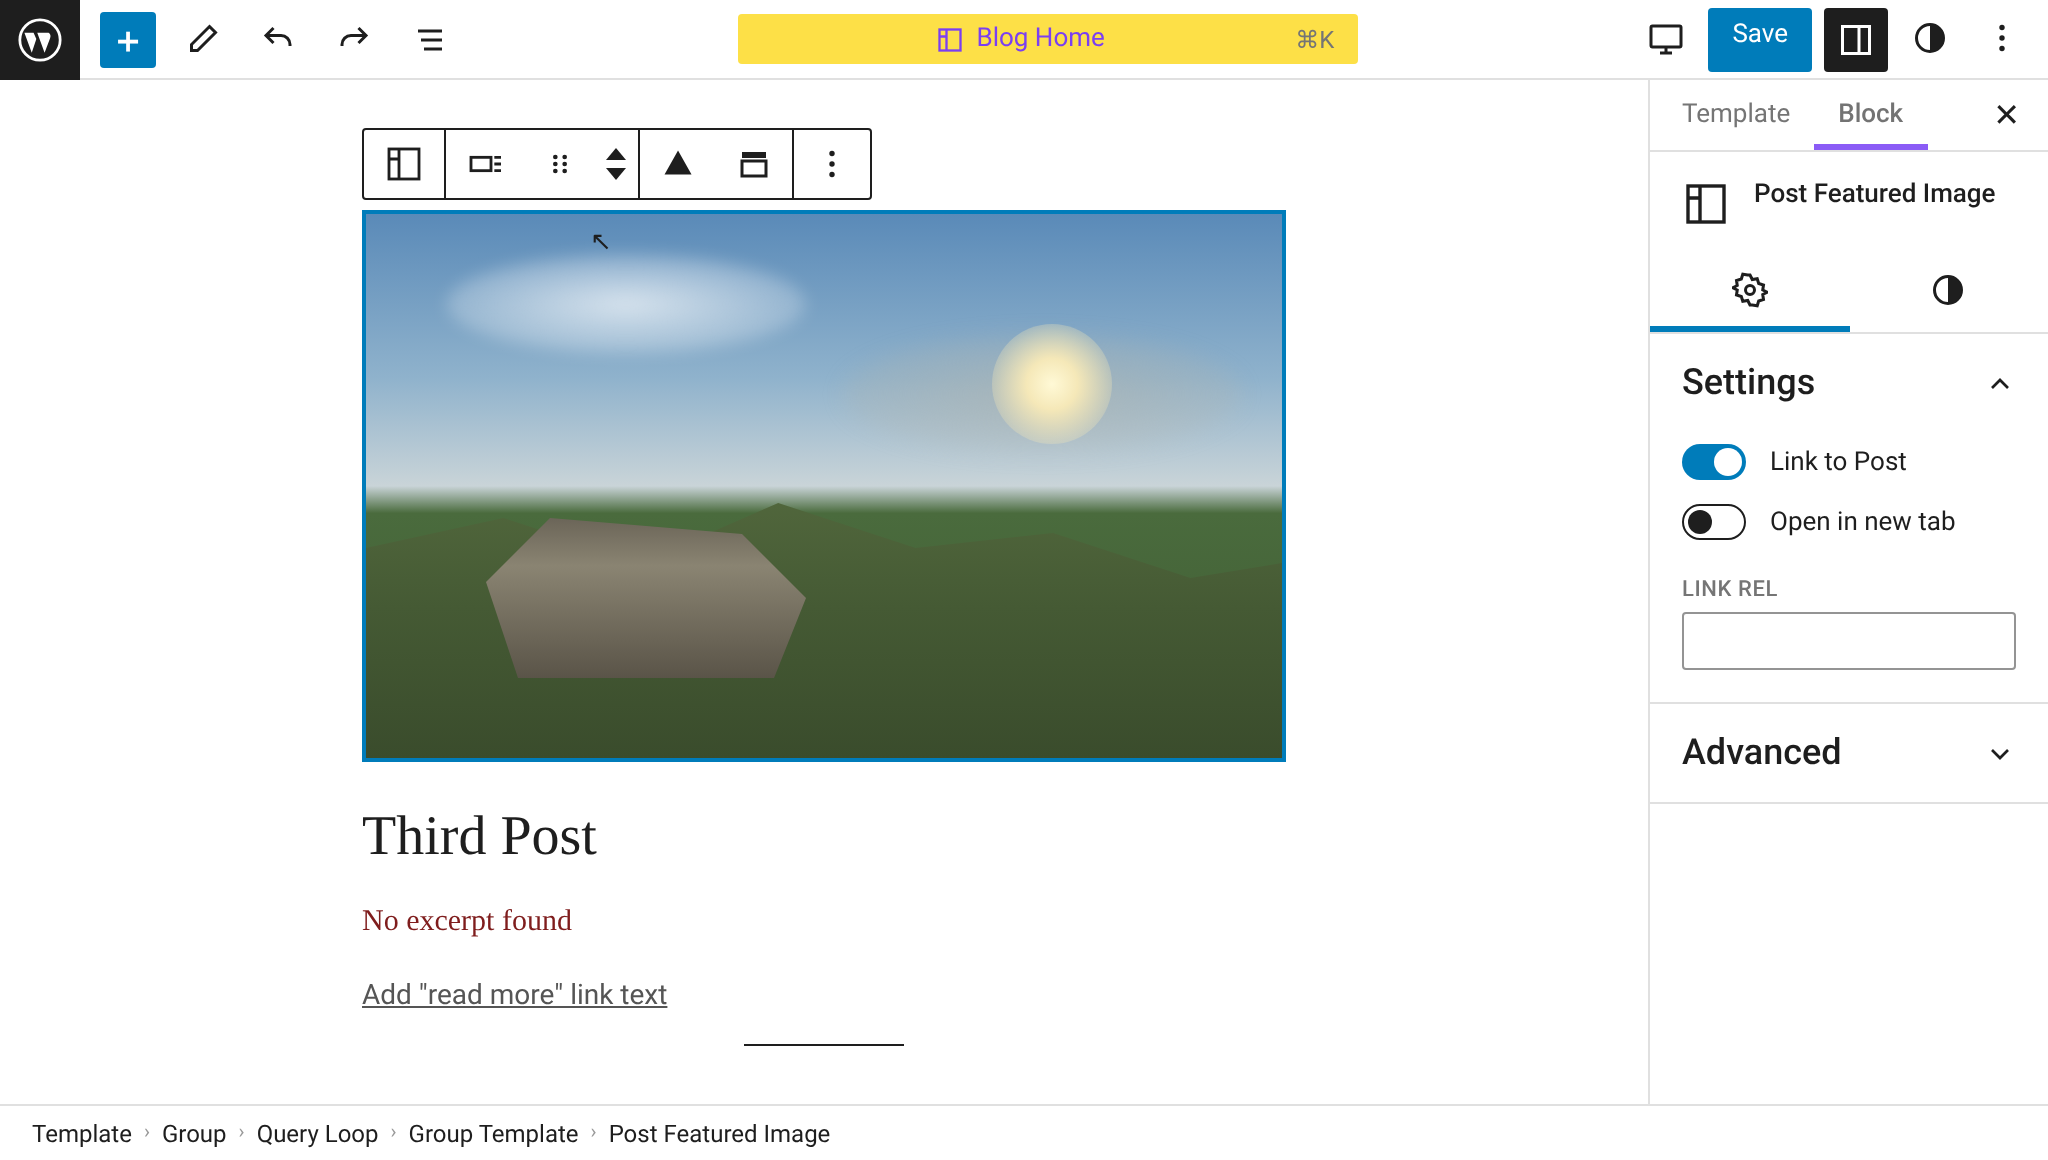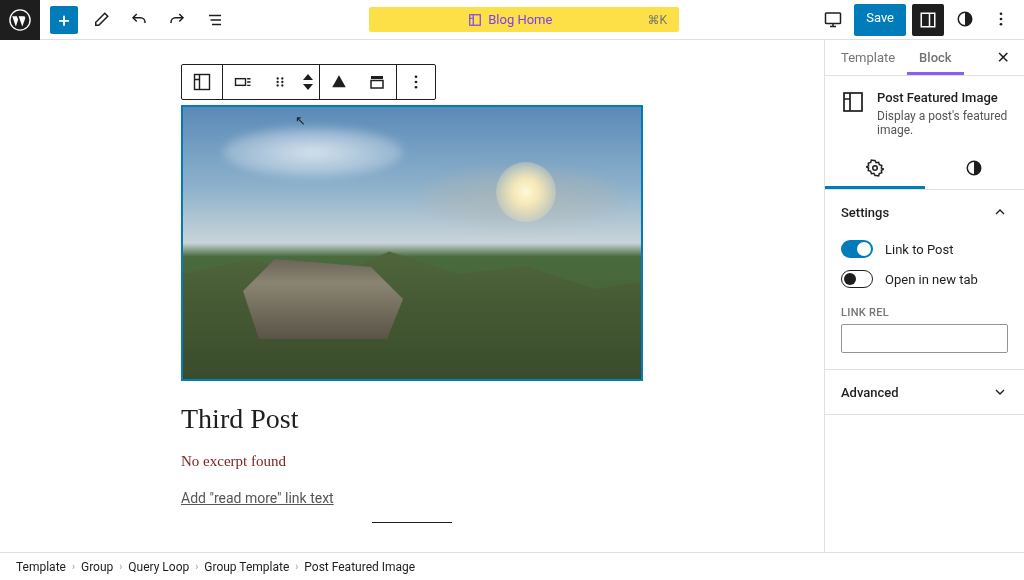--- a/index.html
+++ b/index.html
@@ -54,21 +54,21 @@
     .sb-tab.active { color: #737373; border-bottom: 3px solid #8b5cf6; font-weight: 500; padding-bottom: 7px; }
     .sb-close { margin-left: auto; padding: 6px 10px; cursor: pointer; font-size: 16px; }
     .sb-block-header { display: flex; gap: 12px; padding: 14px 16px 10px; }
     .sb-block-icon { width: 24px; height: 24px; flex-shrink: 0; }
     .sb-block-title { font-weight: 500; font-size: 13px; margin-bottom: 4px; }
     .sb-block-desc { font-size: 12px; color: #555; }
     .sb-subtabs { display: flex; border-bottom: 1px solid #e0e0e0; }
     .sb-subtab { flex: 1; display: flex; justify-content: center; align-items: center; padding: 12px 0; cursor: pointer; }
     .sb-subtab.active { border-bottom: 3px solid #007cba; padding-bottom: 9px; }
     .sb-panel { border-bottom: 1px solid #e0e0e0; }
-    .sb-panel-head { display: flex; justify-content: space-between; align-items: center; padding: 14px 16px; cursor: pointer; font-weight: 500; font-size: 13px; }
+    .sb-panel-head { display: flex; justify-content: space-between; align-items: center; padding: 14px 16px; cursor: pointer; font-weight: 500; font-size: 18px; }
     .sb-panel-body { padding: 0 16px 16px; }
     .toggle-row { display: flex; align-items: center; gap: 12px; padding: 6px 0; font-size: 13px; }
     .wp-toggle { width: 32px; height: 18px; border-radius: 9px; position: relative; cursor: pointer; flex-shrink: 0; }
     .wp-toggle .knob { position: absolute; width: 14px; height: 14px; background: #fff; border-radius: 50%; top: 2px; }
     .wp-toggle.on { background: #007cba; }
     .wp-toggle.on .knob { right: 2px; }
     .wp-toggle.off { background: #fff; border: 1px solid #1e1e1e; }
     .wp-toggle.off .knob { left: 2px; background: #1e1e1e; width: 12px; height: 12px; top: 2px; }
     .field-label { font-size: 11px; text-transform: uppercase; color: #757575; margin-top: 12px; font-weight: 500; letter-spacing: 0.3px; }
     .text-input { width: 100%; border: 1px solid #949494; padding: 6px 8px; margin-top: 5px; border-radius: 2px; font-size: 13px; }
@@ -239,21 +239,20 @@
     </div>
     <div class="sb-block-header">
       <div class="sb-block-icon">
           <svg width="24" height="24" viewBox="0 0 24 24" fill="none" stroke="currentColor" stroke-width="1.7">
             <rect x="3" y="3" width="18" height="18"></rect>
             <path d="M3 9h6v12M9 9V3"></path>
           </svg>
         </div>
       <div>
         <div class="sb-block-title">Post Featured Image</div>
-        <div class="sb-block-desc">Display a post's featured image.</div>
       </div>
     </div>
     <div class="sb-subtabs">
       <div class="sb-subtab active">
           <svg width="18" height="18" viewBox="0 0 24 24" fill="none" stroke="currentColor" stroke-width="2">
             <circle cx="12" cy="12" r="3"></circle>
             <path d="M12 2l1.5 3 3.3-.5 1 3.2 3.2 1-.5 3.3 3 1.5-3 1.5.5 3.3-3.2 1-1 3.2-3.3-.5L12 22l-1.5-3-3.3.5-1-3.2-3.2-1 .5-3.3L.5 10.5l3-1.5-.5-3.3 3.2-1 1-3.2 3.3.5z"></path>
           </svg>
         </div>
       <div class="sb-subtab">

